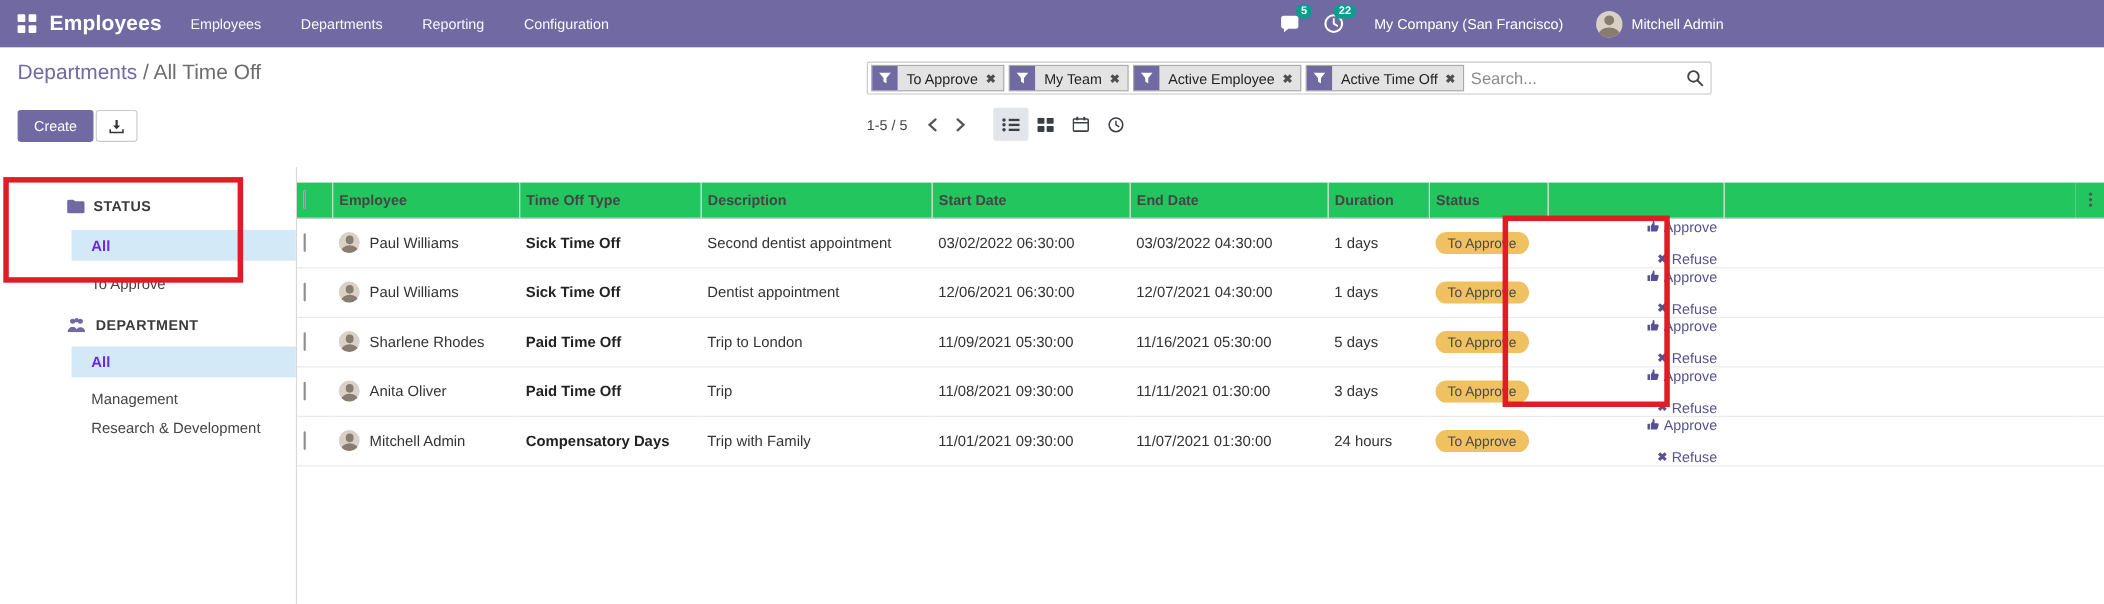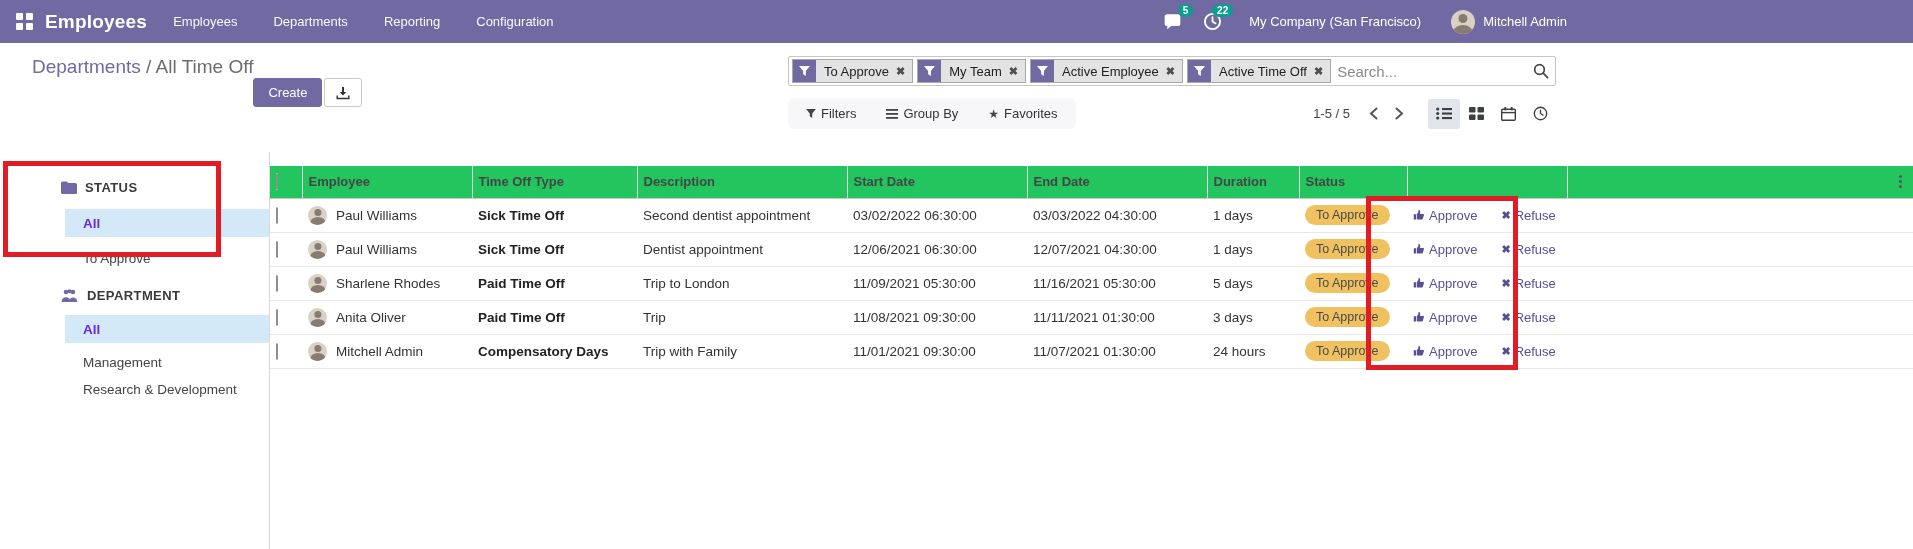--- a/index.html
+++ b/index.html
@@ -28,21 +28,21 @@
   .avatar::before { content:''; position:absolute; top:18%; left:50%; transform:translateX(-50%);
     width:38%; height:38%; border-radius:50%; background:#877c6f; }
   .avatar::after { content:''; position:absolute; bottom:-18%; left:50%; transform:translateX(-50%);
     width:80%; height:55%; border-radius:50% 50% 0 0; background:#877c6f; }
   .avatar.av-nav { width:24px; height:24px; }
   .avatar.av-row { width:19px; height:19px; }
 
   
   .control-panel { display:flex; justify-content:space-between; align-items:flex-start;
     padding:13px 357px 0 16px; height:109px; }
-  .cp-left { display:flex; flex-direction:row;margin-left:16px; }
+  .cp-left { display:flex; flex-direction:column; }
   .breadcrumb { font-size:19px; }
   .breadcrumb .bc-link { color:var(--brand,#7169a2); cursor:pointer; }
   .breadcrumb .bc-sep, .breadcrumb .bc-current { color:#6d6d6d; }
   .btn-row { margin-top:22px; display:flex; gap:2px; }
   .btn-create { background:var(--brand,#7169a2); color:#fff; border:1px solid var(--brand,#7169a2);
     font-size:13px; padding:6px 14px; border-radius:3px; cursor:pointer; font-family:inherit; }
   .btn-export { background:#fff; border:1px solid #c9c9c9; border-radius:3px; width:38px;
     display:flex; align-items:center; justify-content:center; cursor:pointer; }
 
   .cp-right { width:768px; display:flex; flex-direction:column; }
@@ -86,21 +86,21 @@
   thead th { background:#22c55e; height:32px; text-align:left; font-size:13px; color:#454545;
     border-bottom:1px solid #c8c8c8; border-right:1px solid #e0e0e0; padding:0 6px; cursor:pointer; white-space:nowrap; }
   thead th.no-sep { border-right:none; }
   tbody td { height:34px; font-size:13.5px; color:#333; padding:0 6px; border-bottom:1px solid #e8e8e8;
     white-space:nowrap; overflow:hidden; }
   .cell-emp { display:flex; align-items:center; gap:9px; }
   td.bold-type { font-weight:bold; color:#222; }
   .chk { width:13px; height:13px; border:1px solid #8f8f8f; border-radius:2px; background:#fff; margin:0 auto; cursor:pointer; }
   .pill { display:inline-block; background:var(--status-pill-amber,#f0c161); color:#4b4b4b;
     border-radius:12px; padding:4px 11px; font-size:12.5px; line-height:12px; }
-  .row-actions { display:flex; align-items:flex-end; gap:24px; }
+  .row-actions { display:flex; align-items:flex-end; gap:14px;flex-direction:column; }
   .act-link { display:inline-flex; align-items:center; gap:4px; color:var(--action-link-purple,#565191);
     font-size:13px; cursor:pointer; }
   .x-glyph { font-size:11px; font-weight:bold; }
   .dots-v { display:flex; flex-direction:column; gap:2px; align-items:center; cursor:pointer; }
   .dots-v i { width:3px; height:3px; background:#555; border-radius:50%; }
 
   
   .annotation { position:absolute; border:5px solid var(--annotation-red,#e21c25); pointer-events:none; z-index:50; }
   #anno-status { left:3px; top:161px; width:218px; height:96px; }
   #anno-actions { left:1366px; top:196px; width:152px; height:174px; }
@@ -209,46 +209,20 @@
       <input class="search-input" placeholder="Search..." style="">
       <span class="search-glass">
         <svg width="16" height="16" viewBox="0 0 16 16">
             <circle cx="6.5" cy="6.5" r="4.8" fill="none" stroke="#444" stroke-width="1.7"></circle>
             <path d="M10.2 10.2 14.6 14.6" stroke="#444" stroke-width="1.7" stroke-linecap="round"></path>
           </svg>
       </span>
     </div>
 
     <div class="cp-toolbar">
-      <div class="filter-group">
-        <span class="fg-btn">
-          <span>
-              <svg width="10" height="9" viewBox="0 0 12 11">
-                <path fill="#444" d="M0 0h12L7.5 5.5V11L4.5 9V5.5z"></path>
-              </svg>
-            </span>
-          <span>Filters</span>
-        </span>
-        <span class="fg-btn">
-          <span>
-              <svg width="12" height="10" viewBox="0 0 12 10">
-                <g fill="#444">
-                  <rect y="0" width="12" height="1.8"></rect>
-                  <rect y="4" width="12" height="1.8"></rect>
-                  <rect y="8" width="12" height="1.8"></rect>
-                </g>
-              </svg>
-            </span>
-          <span>Group By</span>
-        </span>
-        <span class="fg-btn">
-          <span class="star-glyph">★</span>
-          <span>Favorites</span>
-        </span>
-      </div>
       <div class="pager-zone">
         <span class="pager-text">1-5 / 5</span>
         <span class="pg-arrow">
           <svg width="9" height="13" viewBox="0 0 9 13">
               <path d="M7.5 1.5 2 6.5l5.5 5" fill="none" stroke="#555" stroke-width="2" stroke-linecap="round"></path>
             </svg>
         </span>
         <span class="pg-arrow">
           <svg width="9" height="13" viewBox="0 0 9 13">
               <path d="M1.5 1.5 7 6.5l-5.5 5" fill="none" stroke="#555" stroke-width="2" stroke-linecap="round"></path>

